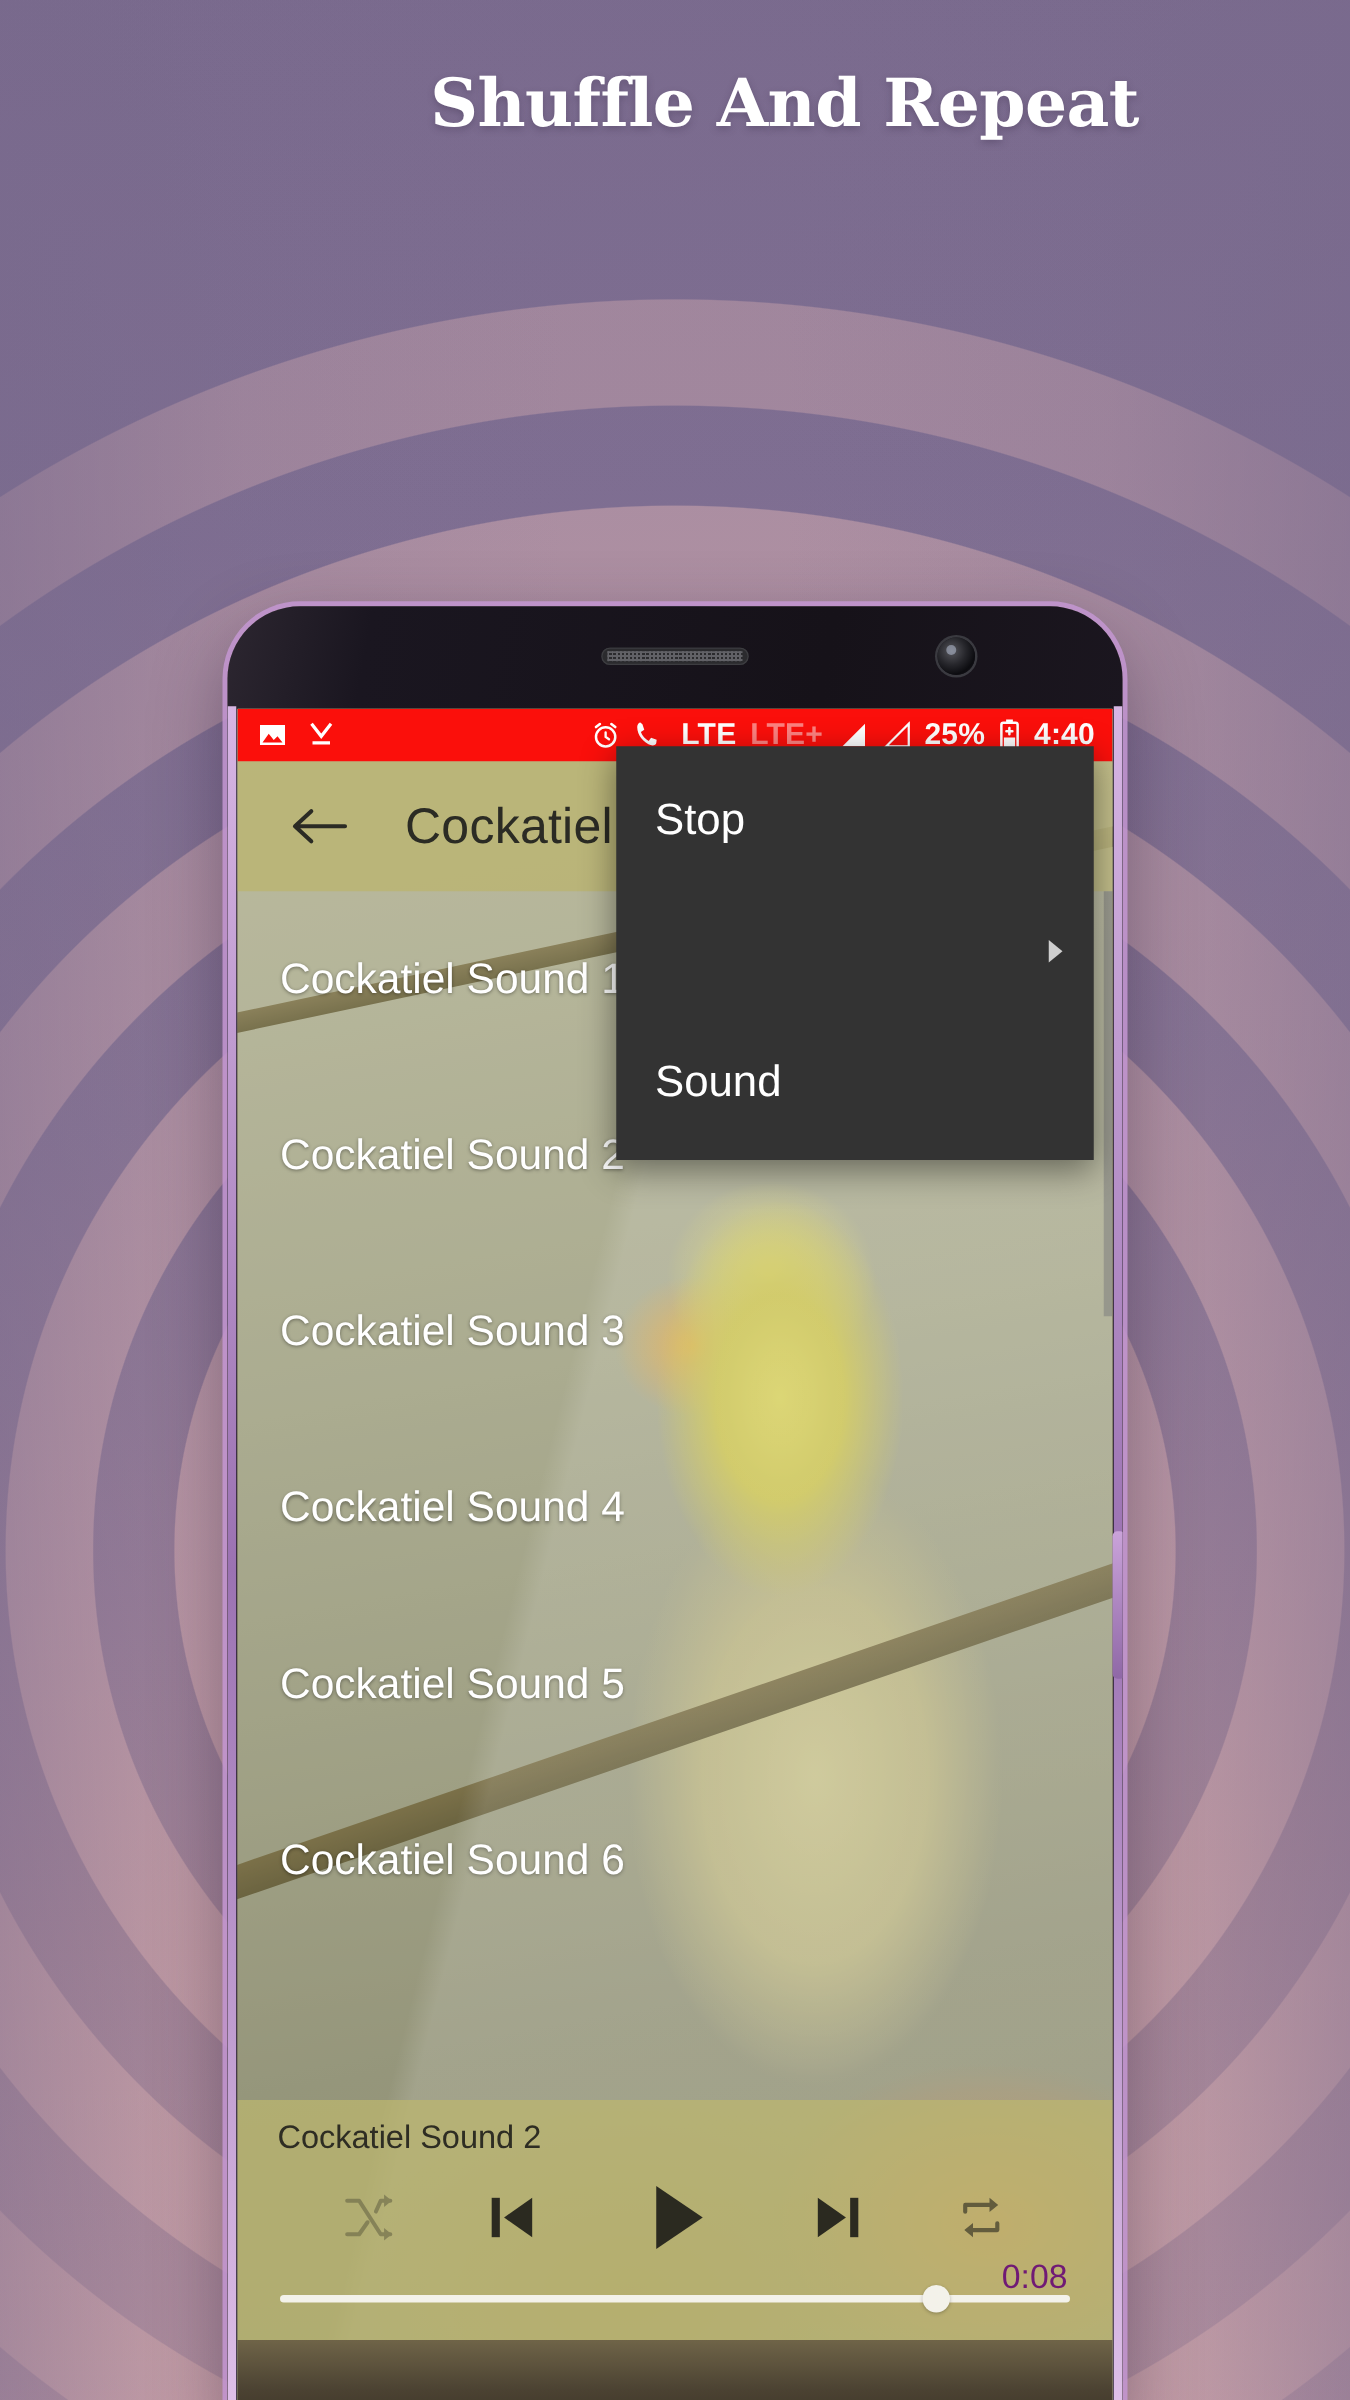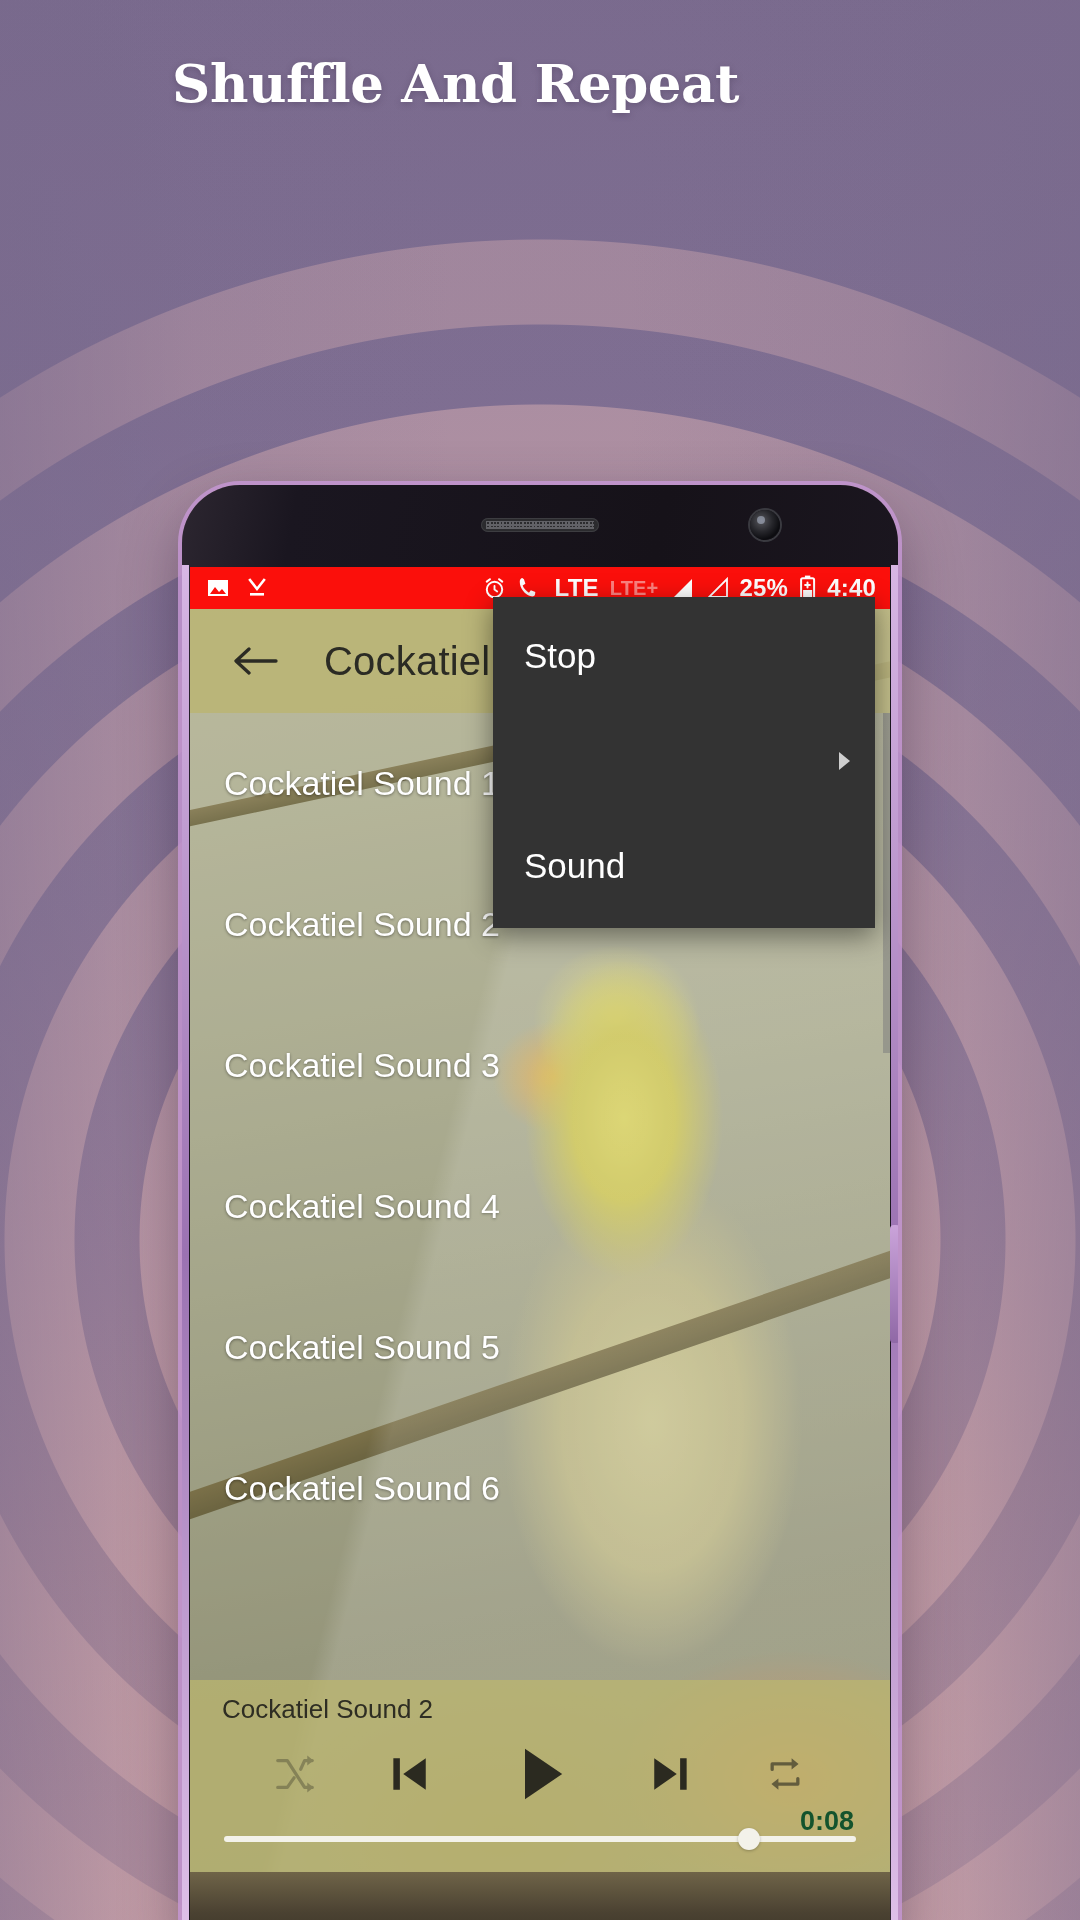--- a/index.html
+++ b/index.html
@@ -40,21 +40,21 @@
       rgba(120,105,140,0.12) 18%,
       rgba(120,105,140,0.00) 42%,
       rgba(120,105,140,0.00) 58%,
       rgba(120,105,140,0.14) 82%,
       rgba(120,105,140,0.50) 100%);
   }
 
   
   #headline{
     position:absolute; top:52px; left:0; width:911px;
-    text-align:center;
+    text-align:right;
     color:#ffffff;
     font-family:"DejaVu Serif", serif;
     font-size:53px; font-weight:700;
     letter-spacing:-0.5px;
     text-shadow:0 2px 6px rgba(60,45,75,.35);
     z-index:5;
   }
 
   
   #phone{
@@ -149,21 +149,21 @@
   #statusbar{
     position:absolute; left:0; top:0; width:100%; height:42px;
     background:#fb0f0b; z-index:10;
     display:flex; align-items:center;
     padding:0 14px 0 16px;
     color:#fff;
   }
   .sb-left{ display:flex; align-items:center; gap:15px; }
   .sb-right{ margin-left:auto; display:flex; align-items:center; gap:11px; }
   .sb-txt{ font-size:24px; font-weight:700; letter-spacing:.2px; line-height:1; }
-  .sb-txt.dim{ opacity:.48; font-size:20px; }
+  .sb-txt.dim{ opacity:.48; font-size:24px; }
   .sb-ico{ display:block; }
 
   
   #toolbar{
     position:absolute; left:0; top:42px; width:100%; height:104px;
     background:rgba(186,180,112,.80);
     z-index:8;
     display:flex; align-items:center;
   }
   #backbtn{ width:62px; margin-left:34px; display:flex; align-items:center; justify-content:center; }
@@ -218,21 +218,21 @@
     display:flex; align-items:center; justify-content:center; gap:0;
   }
   .ctl{ display:flex; align-items:center; justify-content:center; }
   .ctl.shuffle{ width:110px; opacity:.33; }
   .ctl.prev{ width:120px; }
   .ctl.play{ width:140px; }
   .ctl.next{ width:120px; }
   .ctl.repeat{ width:110px; opacity:.62; }
   #elapsed{
     position:absolute; right:36px; top:126px;
-    color:#14532d; font-size:27px; font-weight:700;
+    color:#701a75; font-size:27px; font-weight:400;
   }
   #seek{
     position:absolute; left:34px; right:34px; bottom:22px; height:22px;
   }
   #seek .track{
     position:absolute; left:0; right:0; top:8px; height:6px;
     background:#f3f2ea; border-radius:3px;
   }
   #seek .thumb{
     position:absolute; left:83%; top:0; width:22px; height:22px;

